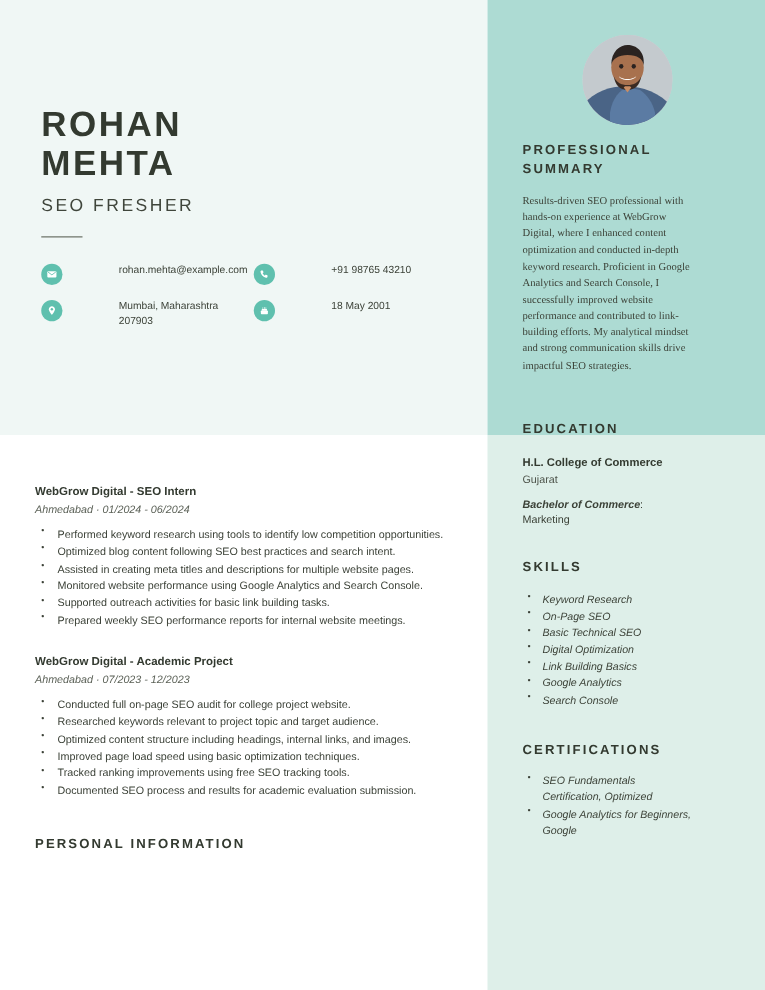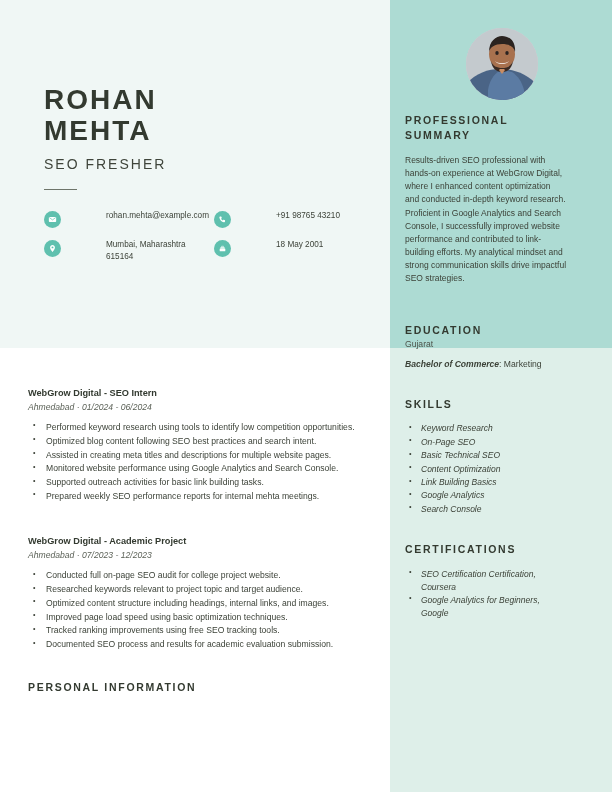--- a/index.html
+++ b/index.html
@@ -36,21 +36,21 @@
   .bg-side-lower {
     position: absolute;
     left: 390px; top: 348px;
     width: 222px; height: 444px;
     background: #deefe9;
   }
 
   
   .header-left {
     position: absolute;
-    left: 16px; top: 0;
+    left: 5px; top: 0;
     width: 390px; height: 412px;
     box-sizing: border-box;
     padding: 84px 28px 0 28px;
   }
   .name {
     font-size: 28px;
     font-weight: bold;
     letter-spacing: 2.0px;
     line-height: 1.12;
     color: #333a30;
@@ -116,39 +116,40 @@
     background: #cfd3d6;
   }
   .photo svg { display: block; }
 
   
   .side {
     position: absolute;
     left: 390px; top: 0;
     width: 192px; height: 792px;
     box-sizing: border-box;
-    padding: 0 15px;
+    padding: 0 28px;
   }
   .side-head {
     margin-top: 113px;
   }
   .sec-title {
     font-size: 10.5px;
     font-weight: bold;
     letter-spacing: 1.7px;
     color: #333a30;
     line-height: 1.42;
     text-transform: uppercase;
     margin: 0;
   }
   .summary-text {
     font-size: 8.5px;
     line-height: 1.55;
     color: #3b4137;
     margin: 11px 0 16px 0;
+    font-family: Liberation Serif, serif;
   }
   .side-block { margin-top: 26px; }
   .side-block.first { margin-top: 37px; }
   .edu-school {
     font-size: 9px;
     font-weight: bold;
     color: #333a30;
     margin: 13px 0 0 0;
     line-height: 1.4;
   }
@@ -195,21 +196,21 @@
   }
 
   
   .main {
     position: absolute;
     left: 0; top: 348px;
     width: 390px;
     box-sizing: border-box;
     padding: 24px 26px 0 28px;
   }
-  .exp-entry { margin-top: 32px; }
+  .exp-entry { margin-top: 20px; }
   .exp-entry.first { margin-top: 15px; }
   .exp-role {
     font-size: 9.2px;
     font-weight: bold;
     color: #333a30;
     margin: 0;
     line-height: 1.4;
   }
   .exp-meta {
     font-size: 8.6px;
@@ -279,21 +280,21 @@
         <span class="ctext">+91 98765 43210</span>
       </div>
 
       <div class="contact">
         <span class="cicon">
           <svg width="9" height="9" viewBox="0 0 16 16">
             <path d="M8 1.8 C5.6 1.8 3.7 3.7 3.7 6.1 C3.7 9.3 8 14.2 8 14.2 C8 14.2 12.3 9.3 12.3 6.1 C12.3 3.7 10.4 1.8 8 1.8 Z" fill="#ffffff"></path>
             <circle cx="8" cy="6" r="1.7" fill="#5fc0ae"></circle>
           </svg>
         </span>
-        <span class="ctext">Mumbai, Maharashtra 615164</span>
+        <span class="ctext">Mumbai, Maharashtra 207903</span>
       </div>
 
       <div class="contact">
         <span class="cicon">
           <svg width="9" height="9" viewBox="0 0 16 16">
             <rect x="3" y="7.8" width="10" height="5.2" rx="1" fill="#ffffff"></rect>
             <rect x="4.2" y="5.8" width="7.6" height="2.4" rx="0.6" fill="#ffffff"></rect>
             <rect x="5.4" y="3.3" width="0.9" height="2.3" fill="#ffffff"></rect>
             <rect x="7.55" y="3.0" width="0.9" height="2.6" fill="#ffffff"></rect>
             <rect x="9.7" y="3.3" width="0.9" height="2.3" fill="#ffffff"></rect>
@@ -323,61 +324,62 @@
 
   <div class="side">
 
     <div class="side-head">
       <div class="sec-title">PROFESSIONAL SUMMARY</div>
       <p class="summary-text">Results-driven SEO professional with hands-on experience at WebGrow Digital, where I enhanced content optimization and conducted in-depth keyword research. Proficient in Google Analytics and Search Console, I successfully improved website performance and contributed to link-building efforts. My analytical mindset and strong communication skills drive impactful SEO strategies.</p>
     </div>
 
     <div class="side-block first">
       <div class="sec-title">EDUCATION</div>
+      <div class="edu-school">H.L. College of Commerce</div>
       <div class="edu-place">Gujarat</div>
       <div class="edu-degree"><b>Bachelor of Commerce</b><span>: Marketing</span></div>
     </div>
 
     <div class="side-block">
       <div class="sec-title">SKILLS</div>
       <ul class="blist">
         <li>Keyword Research</li>
         <li>On-Page SEO</li>
         <li>Basic Technical SEO</li>
-        <li>Content Optimization</li>
+        <li>Digital Optimization</li>
         <li>Link Building Basics</li>
         <li>Google Analytics</li>
         <li>Search Console</li>
       </ul>
     </div>
 
     <div class="side-block">
       <div class="sec-title">CERTIFICATIONS</div>
       <ul class="blist">
-        <li>SEO Certification Certification, Coursera</li>
+        <li>SEO Fundamentals Certification, Optimized</li>
         <li>Google Analytics for Beginners, Google</li>
       </ul>
     </div>
 
   </div>
 
   <div class="main">
 
     <div>
 
       <div class="exp-entry first">
         <div class="exp-role">WebGrow Digital - SEO Intern</div>
         <div class="exp-meta">Ahmedabad  ·  01/2024 - 06/2024</div>
         <ul class="exp-list">
           <li>Performed keyword research using tools to identify low competition opportunities.</li>
           <li>Optimized blog content following SEO best practices and search intent.</li>
           <li>Assisted in creating meta titles and descriptions for multiple website pages.</li>
           <li>Monitored website performance using Google Analytics and Search Console.</li>
           <li>Supported outreach activities for basic link building tasks.</li>
-          <li>Prepared weekly SEO performance reports for internal mehta meetings.</li>
+          <li>Prepared weekly SEO performance reports for internal website meetings.</li>
         </ul>
       </div>
 
       <div class="exp-entry">
         <div class="exp-role">WebGrow Digital - Academic Project</div>
         <div class="exp-meta">Ahmedabad  ·  07/2023 - 12/2023</div>
         <ul class="exp-list">
           <li>Conducted full on-page SEO audit for college project website.</li>
           <li>Researched keywords relevant to project topic and target audience.</li>
           <li>Optimized content structure including headings, internal links, and images.</li>

